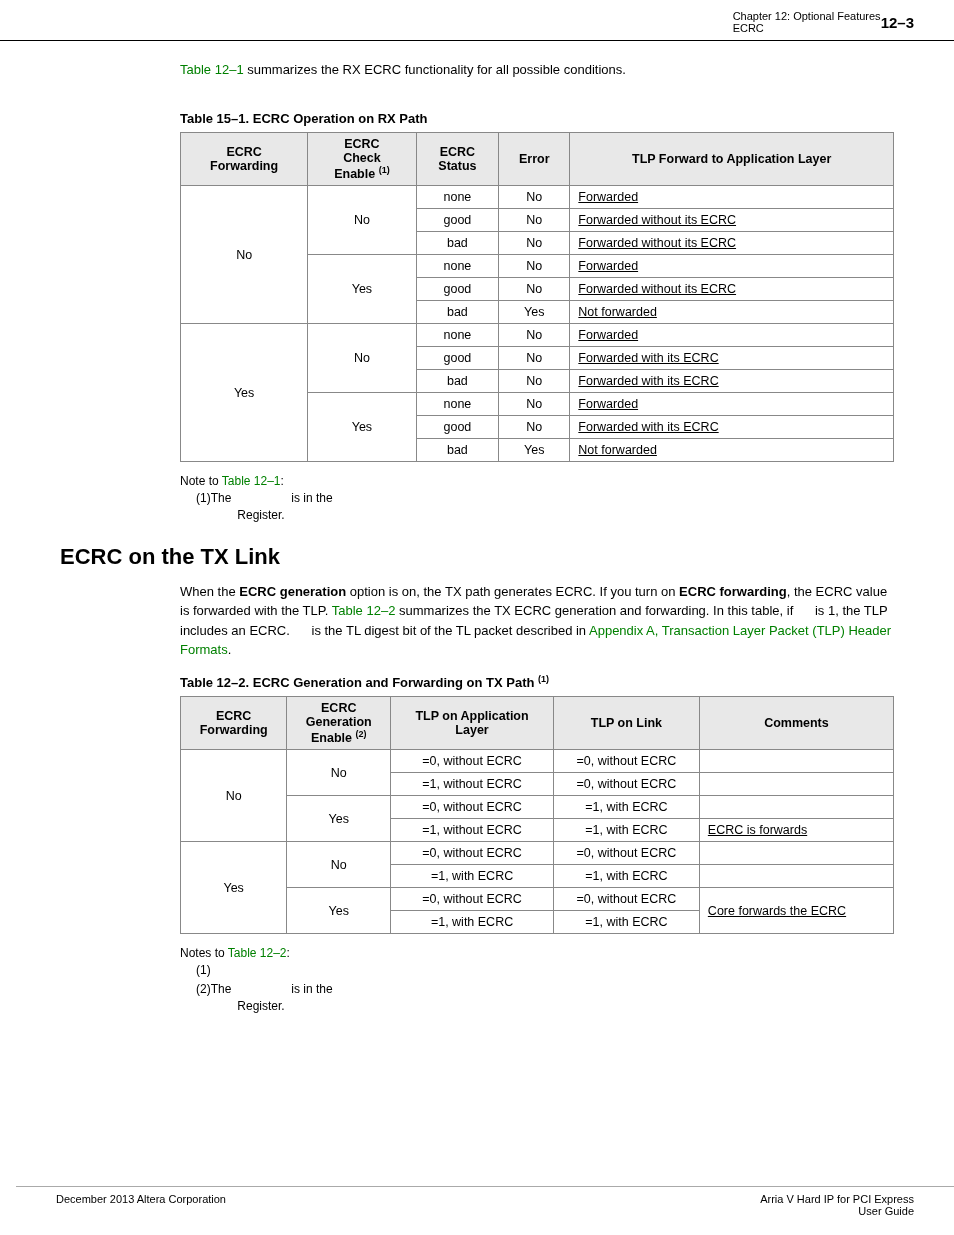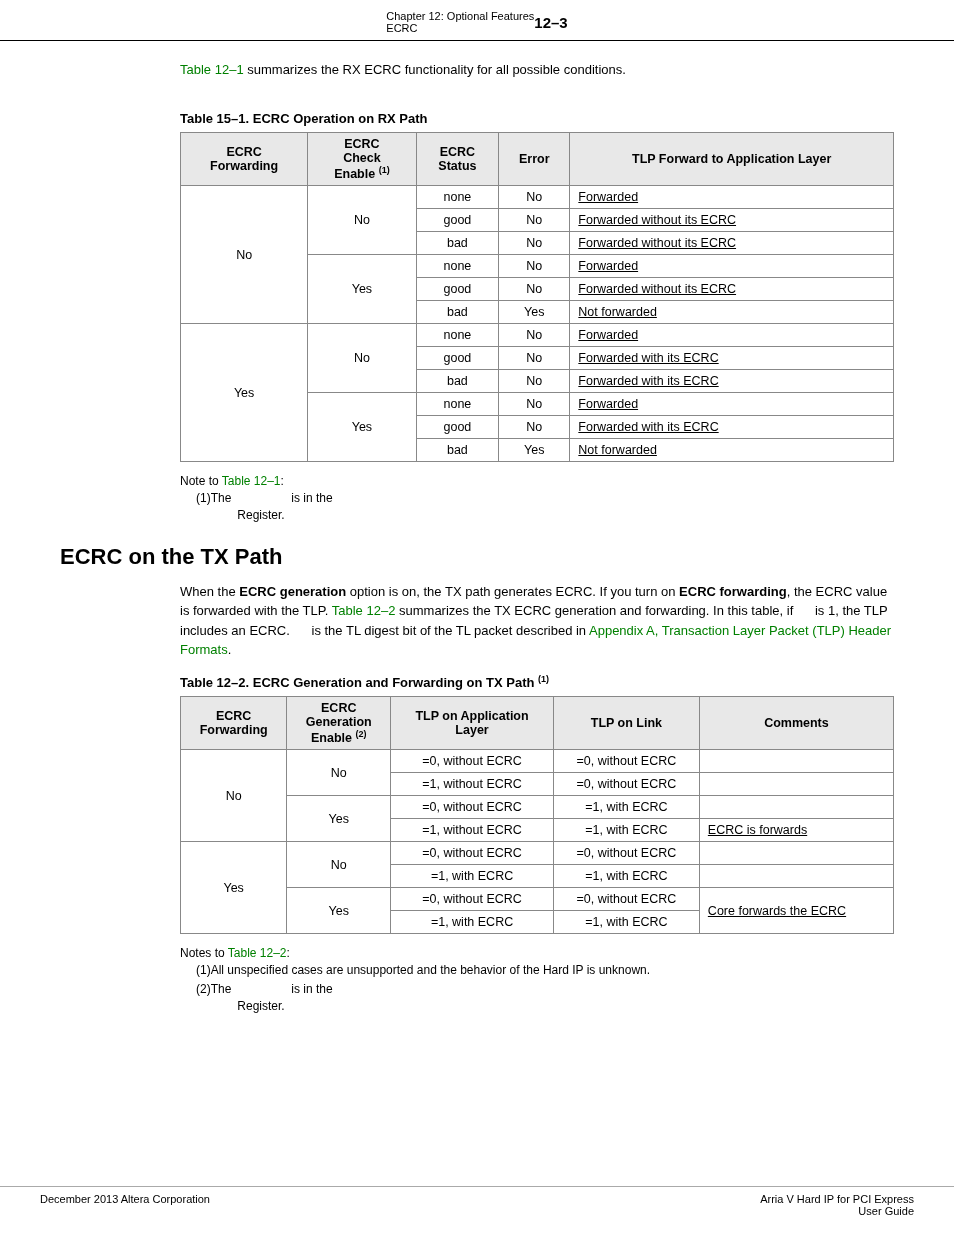--- a/index.html
+++ b/index.html
@@ -16,21 +16,21 @@
     .page {
       width: 954px;
       min-height: 1235px;
       padding: 0;
       position: relative;
     }
 
     
     .header {
       display: flex;
-      justify-content: center;
+      justify-content: flex-end;
       align-items: center;
       padding: 10px 40px 6px 40px;
       border-bottom: 1px solid #000;
       margin-bottom: 0;
     }
     .header-left {
       font-size: 11px;
     }
     .header-right {
       font-size: 15px;
@@ -124,21 +124,21 @@
     }
     .body-para strong {
       font-weight: bold;
       margin-top: 10px;
     }
 
     
     .footer {
       position: absolute;
       bottom: 18px;
-      left: 0;
+      left: 16px;
       right: 0;
       display: flex;
       justify-content: space-between;
       padding: 0 40px;
       font-size: 11px;
       border-top: 1px solid #aaa;
       padding-top: 6px;
     }
     .footer-right {
       text-align: right;
@@ -258,21 +258,21 @@
     <div class="note-section">
       <div class="note-title">
         Note to <a class="link-green">Table 12–1</a>:
       </div>
       <div class="note-item">
         <span class="note-num">(1)</span>
         <span>The &nbsp;&nbsp;&nbsp;&nbsp;&nbsp;&nbsp;&nbsp;&nbsp;&nbsp;&nbsp;&nbsp;&nbsp;&nbsp;&nbsp;&nbsp;&nbsp; is in the<br>&nbsp;&nbsp;&nbsp;&nbsp;&nbsp;&nbsp;&nbsp;&nbsp;Register.</span>
       </div>
     </div>
 
-    <h2 class="section-heading">ECRC on the TX Path</h2>
+    <h2 class="section-heading">ECRC on the TX Link</h2>
 
     <p class="body-para">
       When the <strong>ECRC generation</strong> option is on, the TX path generates ECRC. If you turn on
       <strong>ECRC forwarding</strong>, the ECRC value is forwarded with the TLP. <a class="link-green">Table 12–2</a>
       summarizes the TX ECRC generation and forwarding. In this table, if &nbsp;&nbsp;&nbsp;&nbsp; is 1, the TLP
       includes an ECRC. &nbsp;&nbsp;&nbsp;&nbsp; is the TL digest bit of the TL packet described in <a class="link-green">Appendix A,
       Transaction Layer Packet (TLP) Header Formats</a>.
     </p>
 
     <div class="table-caption">
@@ -342,21 +342,20 @@
         </tr>
       </tbody>
     </table>
 
     <div class="note-section">
       <div class="note-title">
         Notes to <a class="link-green">Table 12–2</a>:
       </div>
       <div class="note-item">
         <span class="note-num">(1)</span>
-        <span>All unspecified cases are unsupported and the behavior of the Hard IP is unknown.</span>
       </div>
       <div class="note-item">
         <span class="note-num">(2)</span>
         <span>The &nbsp;&nbsp;&nbsp;&nbsp;&nbsp;&nbsp;&nbsp;&nbsp;&nbsp;&nbsp;&nbsp;&nbsp;&nbsp;&nbsp;&nbsp;&nbsp; is in the<br>&nbsp;&nbsp;&nbsp;&nbsp;&nbsp;&nbsp;&nbsp;&nbsp;Register.</span>
       </div>
     </div>
 
   </div>
 
   <div class="footer">

